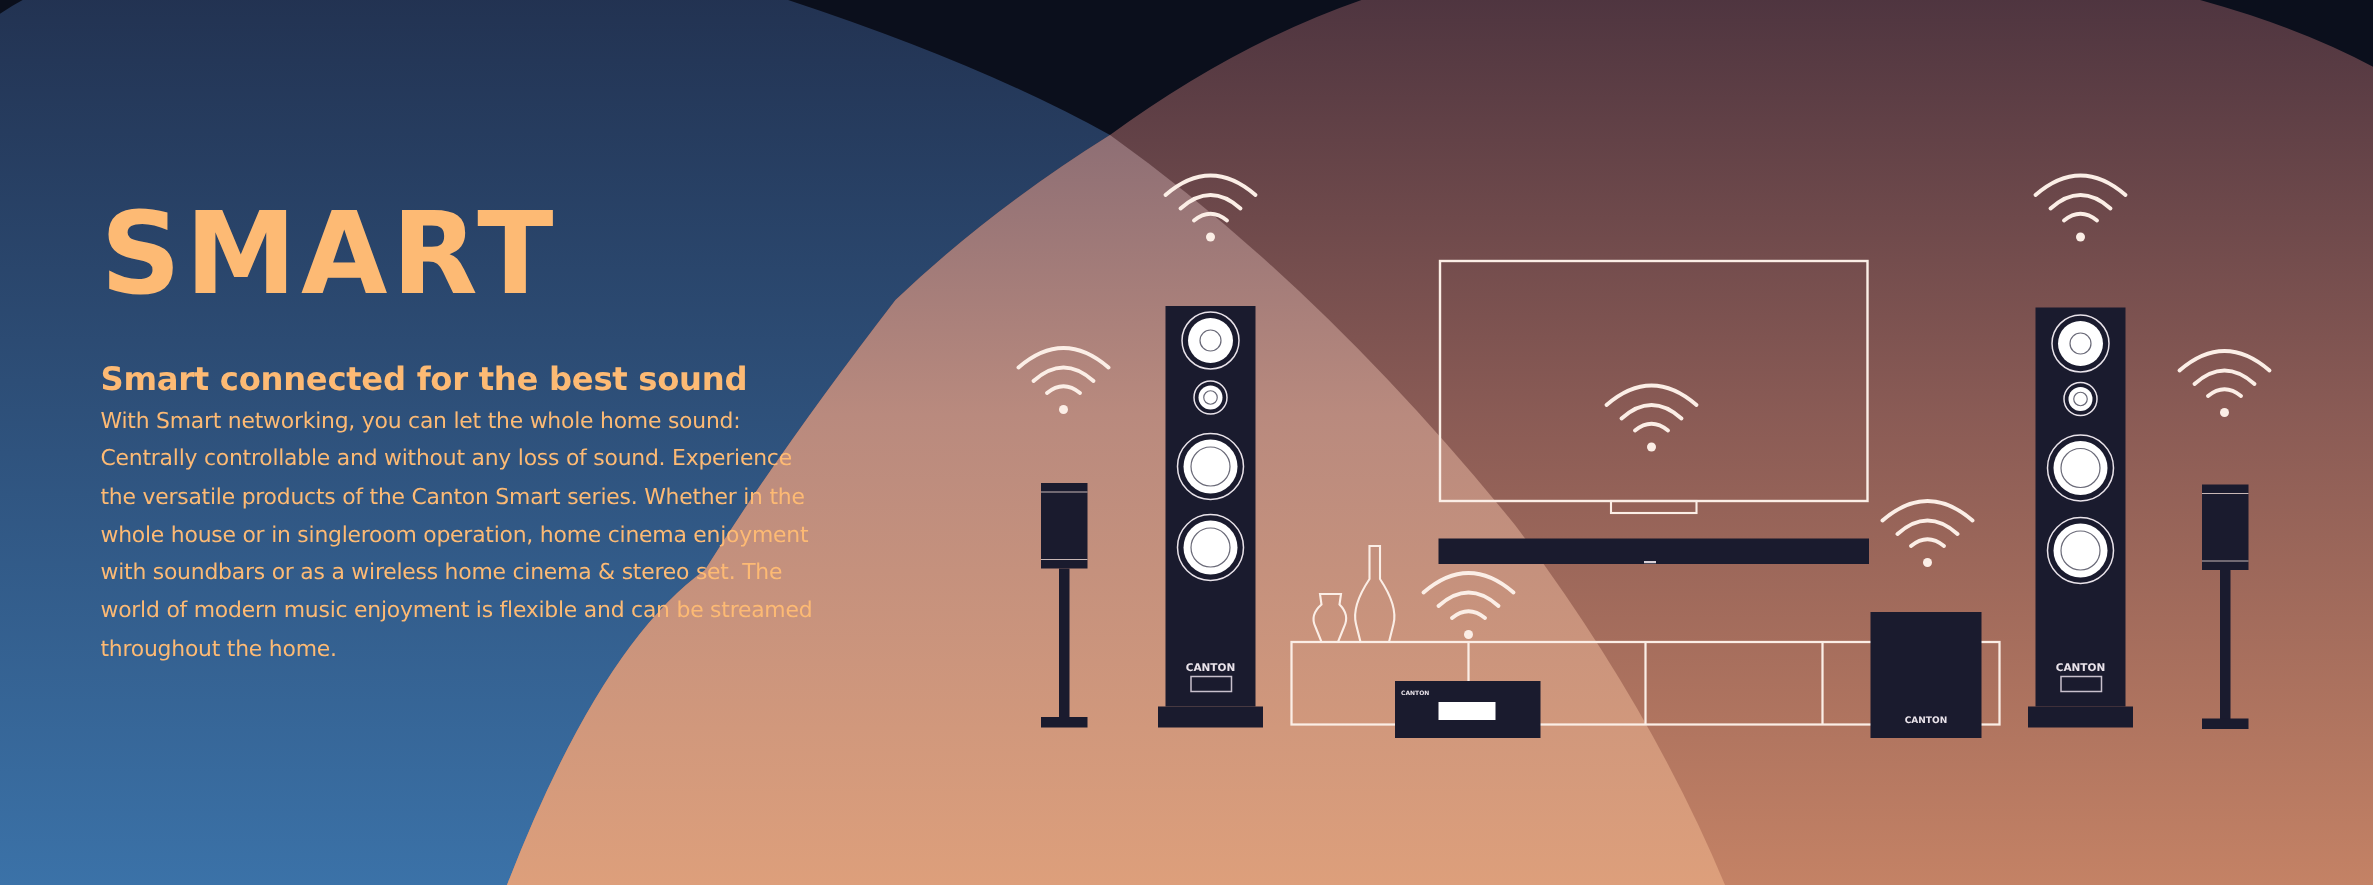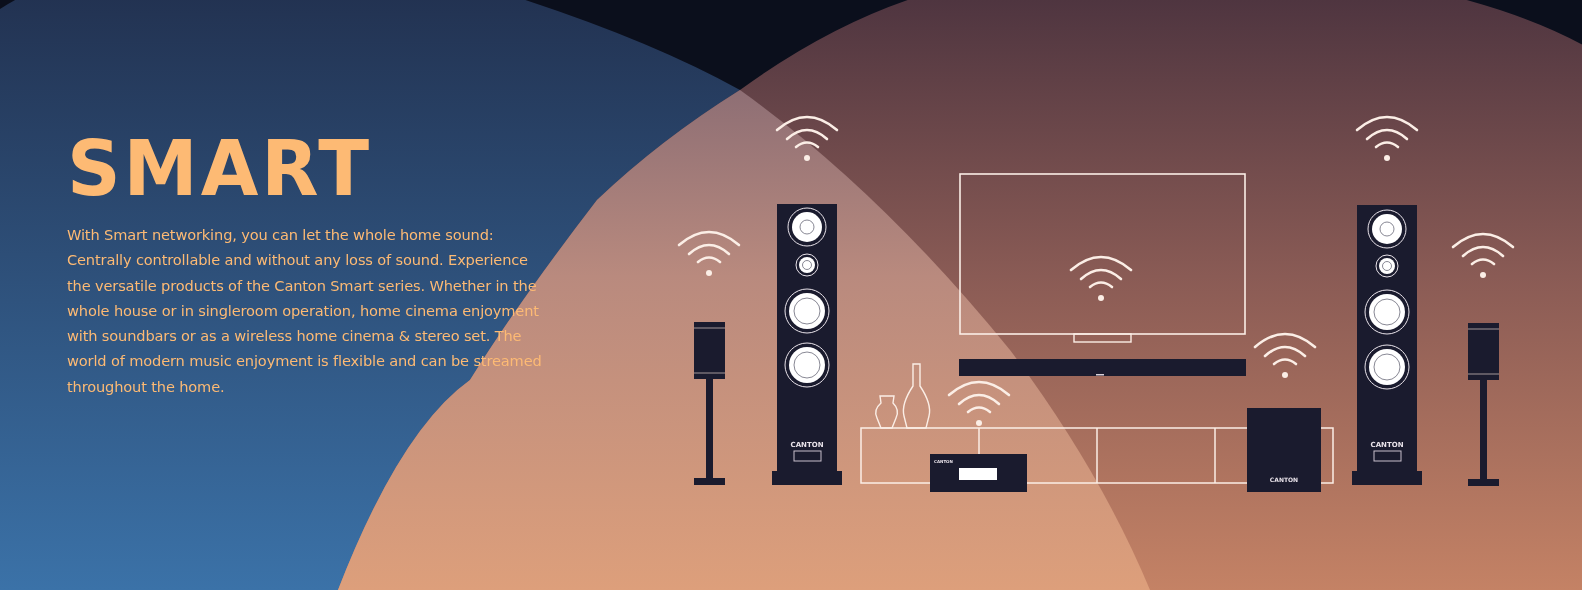--- a/index.html
+++ b/index.html
@@ -1,21 +1,21 @@
 <!DOCTYPE html>
 <html><head>
 <meta charset="utf-8">
 <style>
   html, body { margin: 0; padding: 0; }
   body { width: 1582px; height: 590px; overflow: hidden; background: #0b0f1c; position: relative; font-family: "Liberation Sans", "DejaVu Sans", sans-serif; }
   .bg { position: absolute; left: 0; top: 0; width: 1582px; height: 590px; }
   .hero-text { position: absolute; left: 67px; top: 128px; width: 480px; color: #fdba74; }
   .hero-title { font-family: "DejaVu Sans", sans-serif; font-weight: bold; font-size: 76px; letter-spacing: 3px; line-height: 82px; margin: 0; transform: scaleX(0.98); transform-origin: left; }
   .hero-subtitle { font-family: "DejaVu Sans", sans-serif; font-weight: bold; font-size: 21.5px; line-height: 28px; margin: 30px 0 0 0; letter-spacing: -0.2px; }
-  .hero-body { font-family: "DejaVu Sans", sans-serif; font-size: 14.6px; line-height: 25.3px; margin: 12px 0 0 0; letter-spacing: -0.15px; width: 480px; }
+  .hero-body { font-family: "DejaVu Sans", sans-serif; font-size: 14.6px; line-height: 25.3px; margin: 0 0 0 0; letter-spacing: -0.15px; width: 480px; }
   .illustration { position: absolute; left: 0; top: 0; width: 1582px; height: 590px; }
 </style>
 </head>
 <body>
 
 <svg class="bg" viewBox="0 0 1582 590" preserveAspectRatio="none">
   <defs>
     <linearGradient id="gBlue" x1="0" y1="0" x2="0" y2="1">
       <stop offset="0" stop-color="#212f4d"></stop>
       <stop offset="1" stop-color="#3b72a8"></stop>
@@ -40,20 +40,21 @@
 
   <path id="brownPath" d="M 338 590 Q 400 430 470 380 Q 520 300 597 200 Q 660 140 740 90 Q 850 10 960 -15 Q 1250 -70 1500 10 Q 1560 30 1600 55 L 1600 590 Z" fill="url(#gBrown)"></path>
 
   <g clip-path="url(#clipBlue)">
     <path d="M 338 590 Q 400 430 470 380 Q 520 300 597 200 Q 660 140 740 90 Q 850 10 960 -15 Q 1250 -70 1500 10 Q 1560 30 1600 55 L 1600 590 Z" fill="url(#gOverlap)"></path>
   </g>
 </svg>
 
 <div class="hero-text">
   <h1 class="hero-title">SMART</h1>
+  <h2 class="hero-subtitle">Smart connected for the best sound</h2>
   <p class="hero-body">With Smart networking, you can let the whole home sound: Centrally controllable and without any loss of sound. Experience the versatile products of the Canton Smart series. Whether in the whole house or in singleroom operation, home cinema enjoyment with soundbars or as a wireless home cinema &amp; stereo set. The world of modern music enjoyment is flexible and can be streamed throughout the home.</p>
 </div>
 
 <svg class="illustration" viewBox="0 0 1582 590">
   <defs>
     <g id="wifi">
       <path d="M -30 -8 Q 0 -34 30 -8" fill="none" stroke="#fbeee6" stroke-width="2.6" stroke-linecap="round"></path>
       <path d="M -20 1 Q 0 -17 20 1" fill="none" stroke="#fbeee6" stroke-width="2.6" stroke-linecap="round"></path>
       <path d="M -11 9 Q 0 0 11 9" fill="none" stroke="#fbeee6" stroke-width="2.6" stroke-linecap="round"></path>
       <circle cx="0" cy="20" r="3" fill="#fbeee6"></circle>

